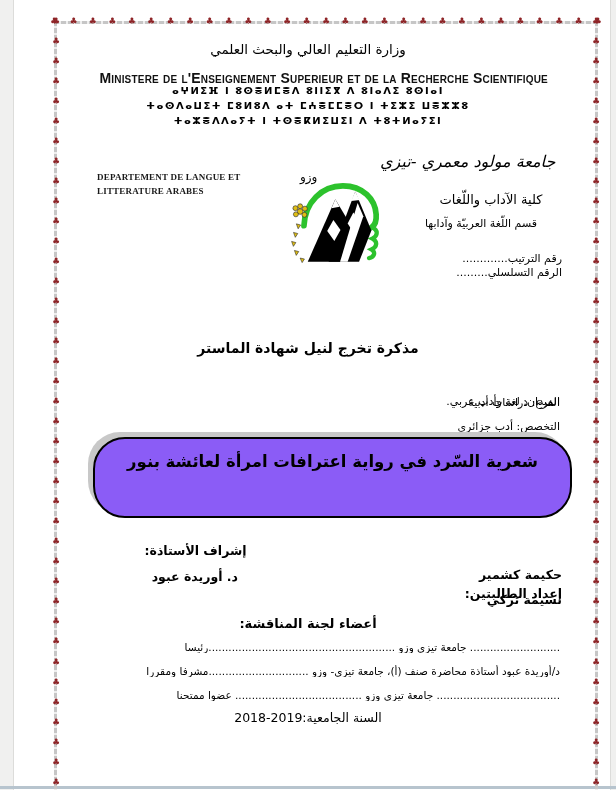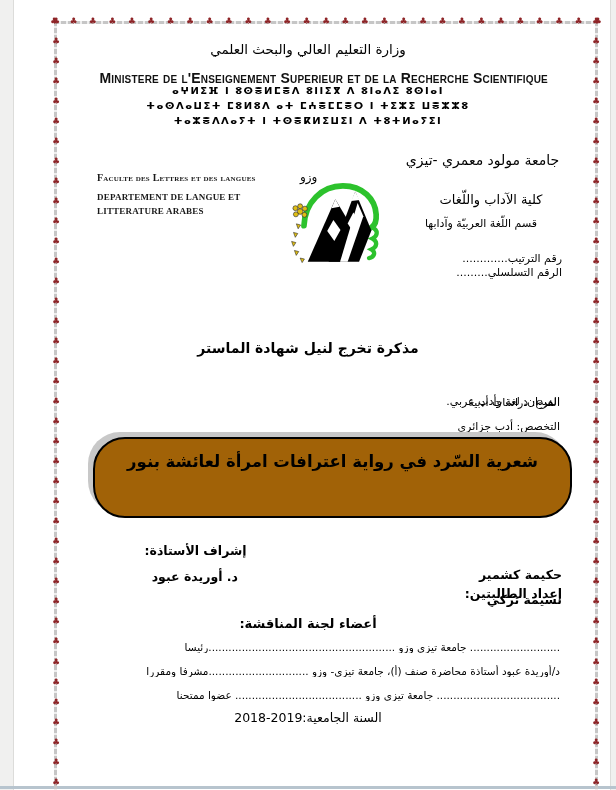--- a/index.html
+++ b/index.html
@@ -37,38 +37,38 @@
     font-weight:bold;font-size:10px;letter-spacing:1.5px;color:#000;}
   .tif1{top:85px;} .tif2{top:100px;} .tif3{top:115px;}
 
   
   .uni-fr{left:97px;top:163px;width:208px;font-family:"Liberation Serif",serif;
     font-weight:bold;color:#1a1a1a;}
   .uni-fr .name{font-size:11px;font-variant:small-caps;letter-spacing:.3px;line-height:1.25;}
   .uni-fr .fac{font-size:10px;font-variant:small-caps;letter-spacing:.2px;margin-top:9px;}
   .uni-fr .dep{font-size:9px;text-transform:uppercase;letter-spacing:.2px;margin-top:8px;line-height:1.55;width:165px;}
 
-  .uni-ar-name{left:380px;top:152px;width:205px;text-align:center;font-size:14px;}
+  .uni-ar-name{left:380px;top:152px;width:205px;text-align:left;font-size:16px;font-style:italic;}
   .uni-ar-name2{left:300px;top:170px;width:145px;text-align:left;font-size:12px;}
   .uni-ar-fac{left:420px;top:192px;width:142px;text-align:center;font-size:13px;}
   .uni-ar-dep{left:400px;top:217px;width:162px;text-align:center;font-size:11px;}
   .uni-ar-order{left:380px;top:252px;width:182px;text-align:right;font-size:11px;}
   .uni-ar-serial{left:380px;top:266px;width:182px;text-align:right;font-size:11px;}
 
   
   .logo{left:284px;top:173px;width:114px;height:96px;}
 
   
   .thesis-type{left:0;top:340px;width:616px;text-align:center;font-weight:bold;font-size:14px;}
   .field{left:56px;top:371px;width:504px;text-align:right;font-size:11px;margin-top:24px;}
   .branch{left:56px;top:396px;width:504px;text-align:right;font-size:11px;}
   .specialty{left:56px;top:420px;width:504px;text-align:right;font-size:11px;}
 
   .title-box{left:93px;top:437px;width:479px;height:81px;box-sizing:border-box;
-    border:2.5px solid #000;border-radius:32px;background:#a16207;
+    border:2.5px solid #000;border-radius:32px;background:#8b5cf6;
     box-shadow:-5px -5px 0 #c8c8c8;}
   .title-text{direction:rtl;font-family:"DejaVu Sans",sans-serif;font-weight:bold;
     font-size:16.5px;text-align:center;padding:13px 10px 0 10px;color:#000;}
 
   
   .students-h{left:380px;top:541px;width:182px;text-align:right;font-weight:bold;font-size:12.5px;margin-top:45px;}
   .student-1{left:380px;top:567px;width:182px;text-align:right;font-weight:bold;font-size:12.5px;}
   .student-2{left:380px;top:592px;width:182px;text-align:right;font-weight:bold;font-size:12.5px;}
   .supervisor-h{left:128px;top:543px;width:135px;text-align:center;font-weight:bold;font-size:12.5px;}
   .supervisor-n{left:98px;top:569px;width:140px;text-align:right;font-weight:bold;font-size:12.5px;}
@@ -203,21 +203,20 @@
     <span class="clover">♣</span>
   </div>
 
 <div class="abs ar ministry-ar">وزارة التعليم العالي والبحث العلمي</div>
 <div class="abs ministry-fr">Ministere de l'Enseignement Superieur et de la Recherche Scientifique</div>
 <div class="abs tif tif1">ⴰⵖⵍⵉⴼ ⵏ ⵓⵙⴻⵍⵎⴻⴷ ⵓⵏⵏⵉⴳ ⴷ ⵓⵏⴰⴷⵉ ⵓⵙⵏⴰⵏ</div>
 <div class="abs tif tif2">ⵜⴰⵙⴷⴰⵡⵉⵜ ⵎⵓⵍⵓⴷ ⴰⵜ ⵎⵄⴻⵎⵎⴻⵔ ⵏ ⵜⵉⵣⵉ ⵡⴻⵣⵣⵓ</div>
 <div class="abs tif tif3">ⵜⴰⵣⴻⴷⴷⴰⵢⵜ ⵏ ⵜⵙⴻⴽⵍⵉⵡⵉⵏ ⴷ ⵜⵓⵜⵍⴰⵢⵉⵏ</div>
 
 <div class="abs uni-fr">
-  <div class="fac">Faculte des Lettres et des langues</div>
   <div class="dep">Departement de langue et litterature arabes</div>
 </div>
 
 <svg class="abs logo" viewBox="0 0 120 100" aria-hidden="true">
   <path d="M21 55 C22 30 40 13 62 13 C83 13 96 27 97 43 C97.5 50 96 54 92.5 56.5" fill="none" stroke="#2cc22c" stroke-width="6" stroke-linecap="round"></path>
   <path d="M92.5 56.5 c7 3 6.5 9 .5 12 c6 3 5 9 -1 11.5 c5 3 3 8 -2.5 9" fill="none" stroke="#2cc22c" stroke-width="4.5" stroke-linecap="round"></path>
   <g>
     <path d="M25 93 L54 27 L70 54 L60 93 Z" fill="#000"></path>
     <path d="M47 93 L75 19 L92 60 L79 93 Z" fill="#000"></path>
     <path d="M59 93 L77.5 31 L83.5 45 L67 93 Z" fill="#fff"></path>

